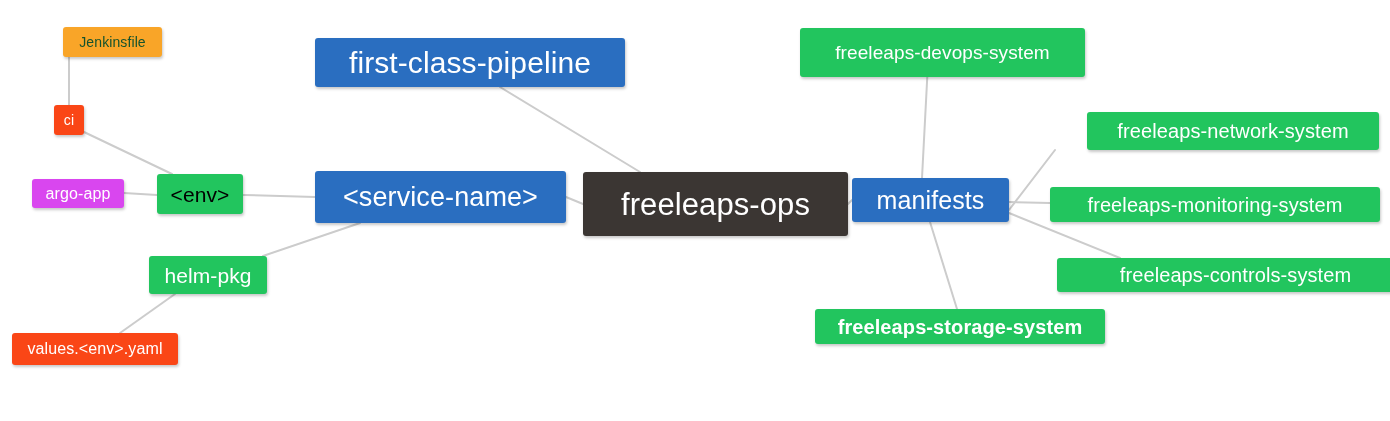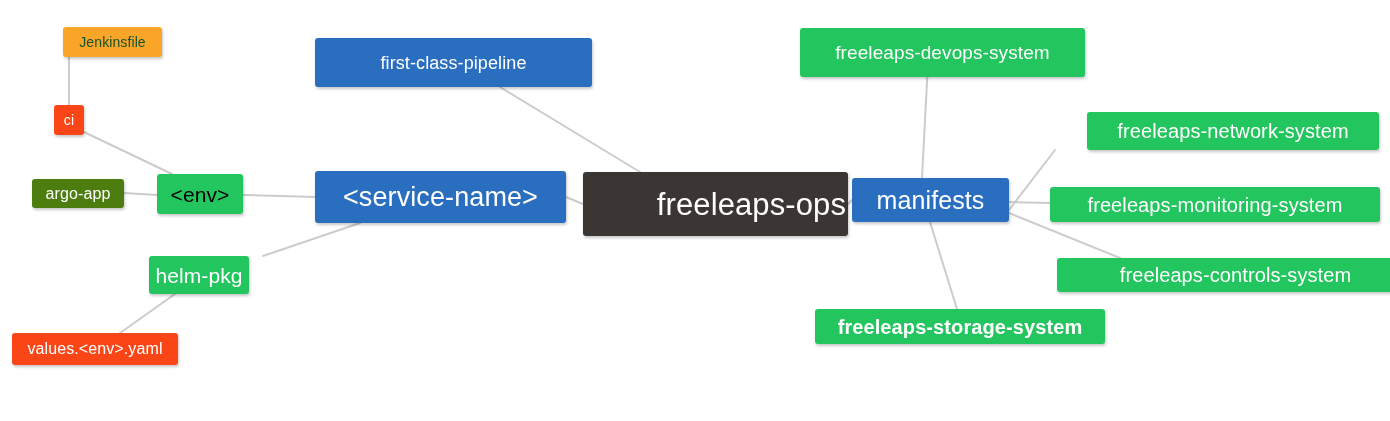--- a/index.html
+++ b/index.html
@@ -61,45 +61,45 @@
       <line x1="69" y1="57" x2="69" y2="105" stroke="#cccccc" stroke-width="2" stroke-linecap="round"></line>
       <line x1="263" y1="256" x2="360" y2="223" stroke="#cccccc" stroke-width="2" stroke-linecap="round"></line>
       <line x1="120" y1="333" x2="175" y2="294" stroke="#cccccc" stroke-width="2" stroke-linecap="round"></line>
       <line x1="928" y1="63" x2="922" y2="178" stroke="#cccccc" stroke-width="2" stroke-linecap="round"></line>
       <line x1="1009" y1="210" x2="1055" y2="150" stroke="#cccccc" stroke-width="2" stroke-linecap="round"></line>
       <line x1="1009" y1="202" x2="1050" y2="203" stroke="#cccccc" stroke-width="2" stroke-linecap="round"></line>
       <line x1="1009" y1="213" x2="1120" y2="258" stroke="#cccccc" stroke-width="2" stroke-linecap="round"></line>
       <line x1="930" y1="222" x2="957" y2="309" stroke="#cccccc" stroke-width="2" stroke-linecap="round"></line>
     </svg>
   <div id="nodes">
-      <div class="node" style="left: 583px; top: 172px; width: 265px; height: 64px; background: rgb(59, 54, 51); font-size: 31px; color: rgb(255, 255, 255); justify-content: flex-end;">
+      <div class="node" style="left: 583px; top: 172px; width: 265px; height: 64px; background: rgb(59, 54, 51); font-size: 31px; color: rgb(255, 255, 255);">
         <span>freeleaps-ops</span>
       </div>
       <div class="node" style="left: 315px; top: 171px; width: 251px; height: 52px; background: rgb(42, 110, 192); font-size: 27px; color: rgb(255, 255, 255); text-align: center;">
         <span>&lt;service-name&gt;</span>
       </div>
-      <div class="node" style="left: 315px; top: 38px; width: 277px; height: 49px; background: rgb(42, 110, 192); font-size: 18px; color: rgb(255, 255, 255);">
+      <div class="node" style="left: 315px; top: 38px; width: 310px; height: 49px; background: rgb(42, 110, 192); font-size: 30px; color: rgb(255, 255, 255);">
         <span>first-class-pipeline</span>
       </div>
       <div class="node" style="left: 852px; top: 178px; width: 157px; height: 44px; background: rgb(42, 110, 192); font-size: 25px; color: rgb(255, 255, 255);">
         <span>manifests</span>
       </div>
       <div class="node" style="left: 157px; top: 174px; width: 86px; height: 40px; background: rgb(34, 197, 94); font-size: 21px; color: #000000;">
         <span>&lt;env&gt;</span>
       </div>
-      <div class="node" style="left: 149px; top: 256px; width: 100px; height: 38px; background: rgb(34, 197, 94); font-size: 21px; color: rgb(255, 255, 255);">
+      <div class="node" style="left: 149px; top: 256px; width: 118px; height: 38px; background: rgb(34, 197, 94); font-size: 21px; color: rgb(255, 255, 255);">
         <span>helm-pkg</span>
       </div>
       <div class="node" style="left: 19px; top: 27px; width: 99px; height: 30px; background: rgb(249, 165, 40); font-size: 14px; color: #14532d; margin-left: 44px;">
         <span>Jenkinsfile</span>
       </div>
       <div class="node" style="left: 54px; top: 105px; width: 30px; height: 30px; background: rgb(250, 70, 22); font-size: 14px; color: rgb(255, 255, 255);">
         <span>ci</span>
       </div>
-      <div class="node" style="left: 32px; top: 179px; width: 92px; height: 29px; background: #4d7c0f; font-size: 16px; color: rgb(255, 255, 255);">
+      <div class="node" style="left: 32px; top: 179px; width: 92px; height: 29px; background: #d946ef; font-size: 16px; color: rgb(255, 255, 255);">
         <span>argo-app</span>
       </div>
       <div class="node" style="left: 12px; top: 333px; width: 166px; height: 32px; background: rgb(250, 70, 22); font-size: 16px; color: rgb(255, 255, 255);">
         <span>values.&lt;env&gt;.yaml</span>
       </div>
       <div class="node" style="left: 800px; top: 28px; width: 285px; height: 49px; background: rgb(34, 197, 94); font-size: 19px; color: rgb(255, 255, 255);">
         <span>freeleaps-devops-system</span>
       </div>
       <div class="node" style="left: 1055px; top: 112px; width: 292px; height: 38px; background: rgb(34, 197, 94); font-size: 20px; color: rgb(255, 255, 255); margin-left: 32px;">
         <span>freeleaps-network-system</span>

